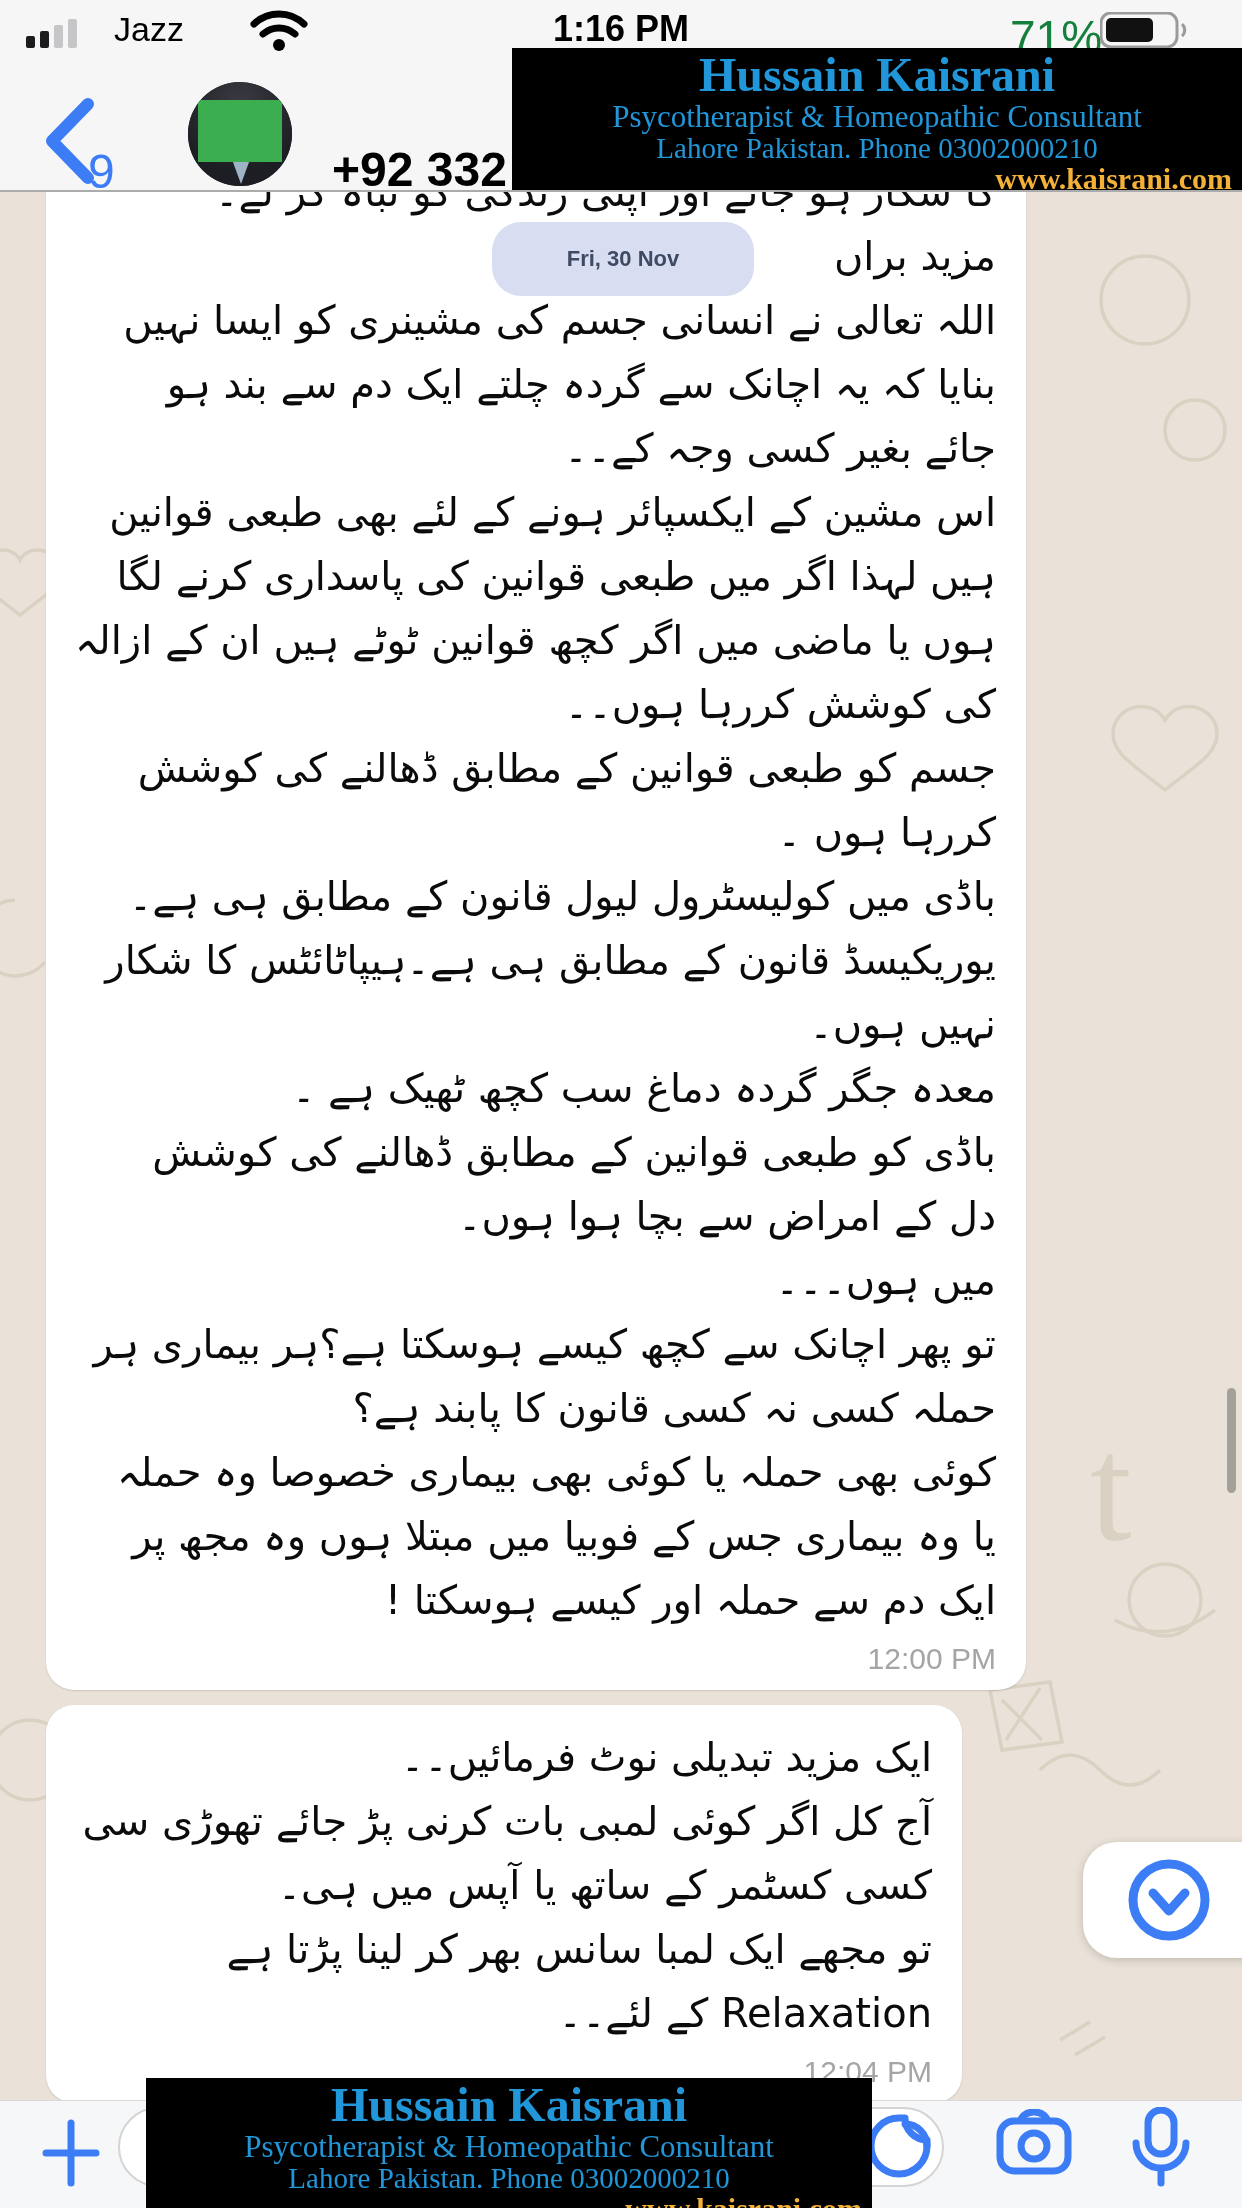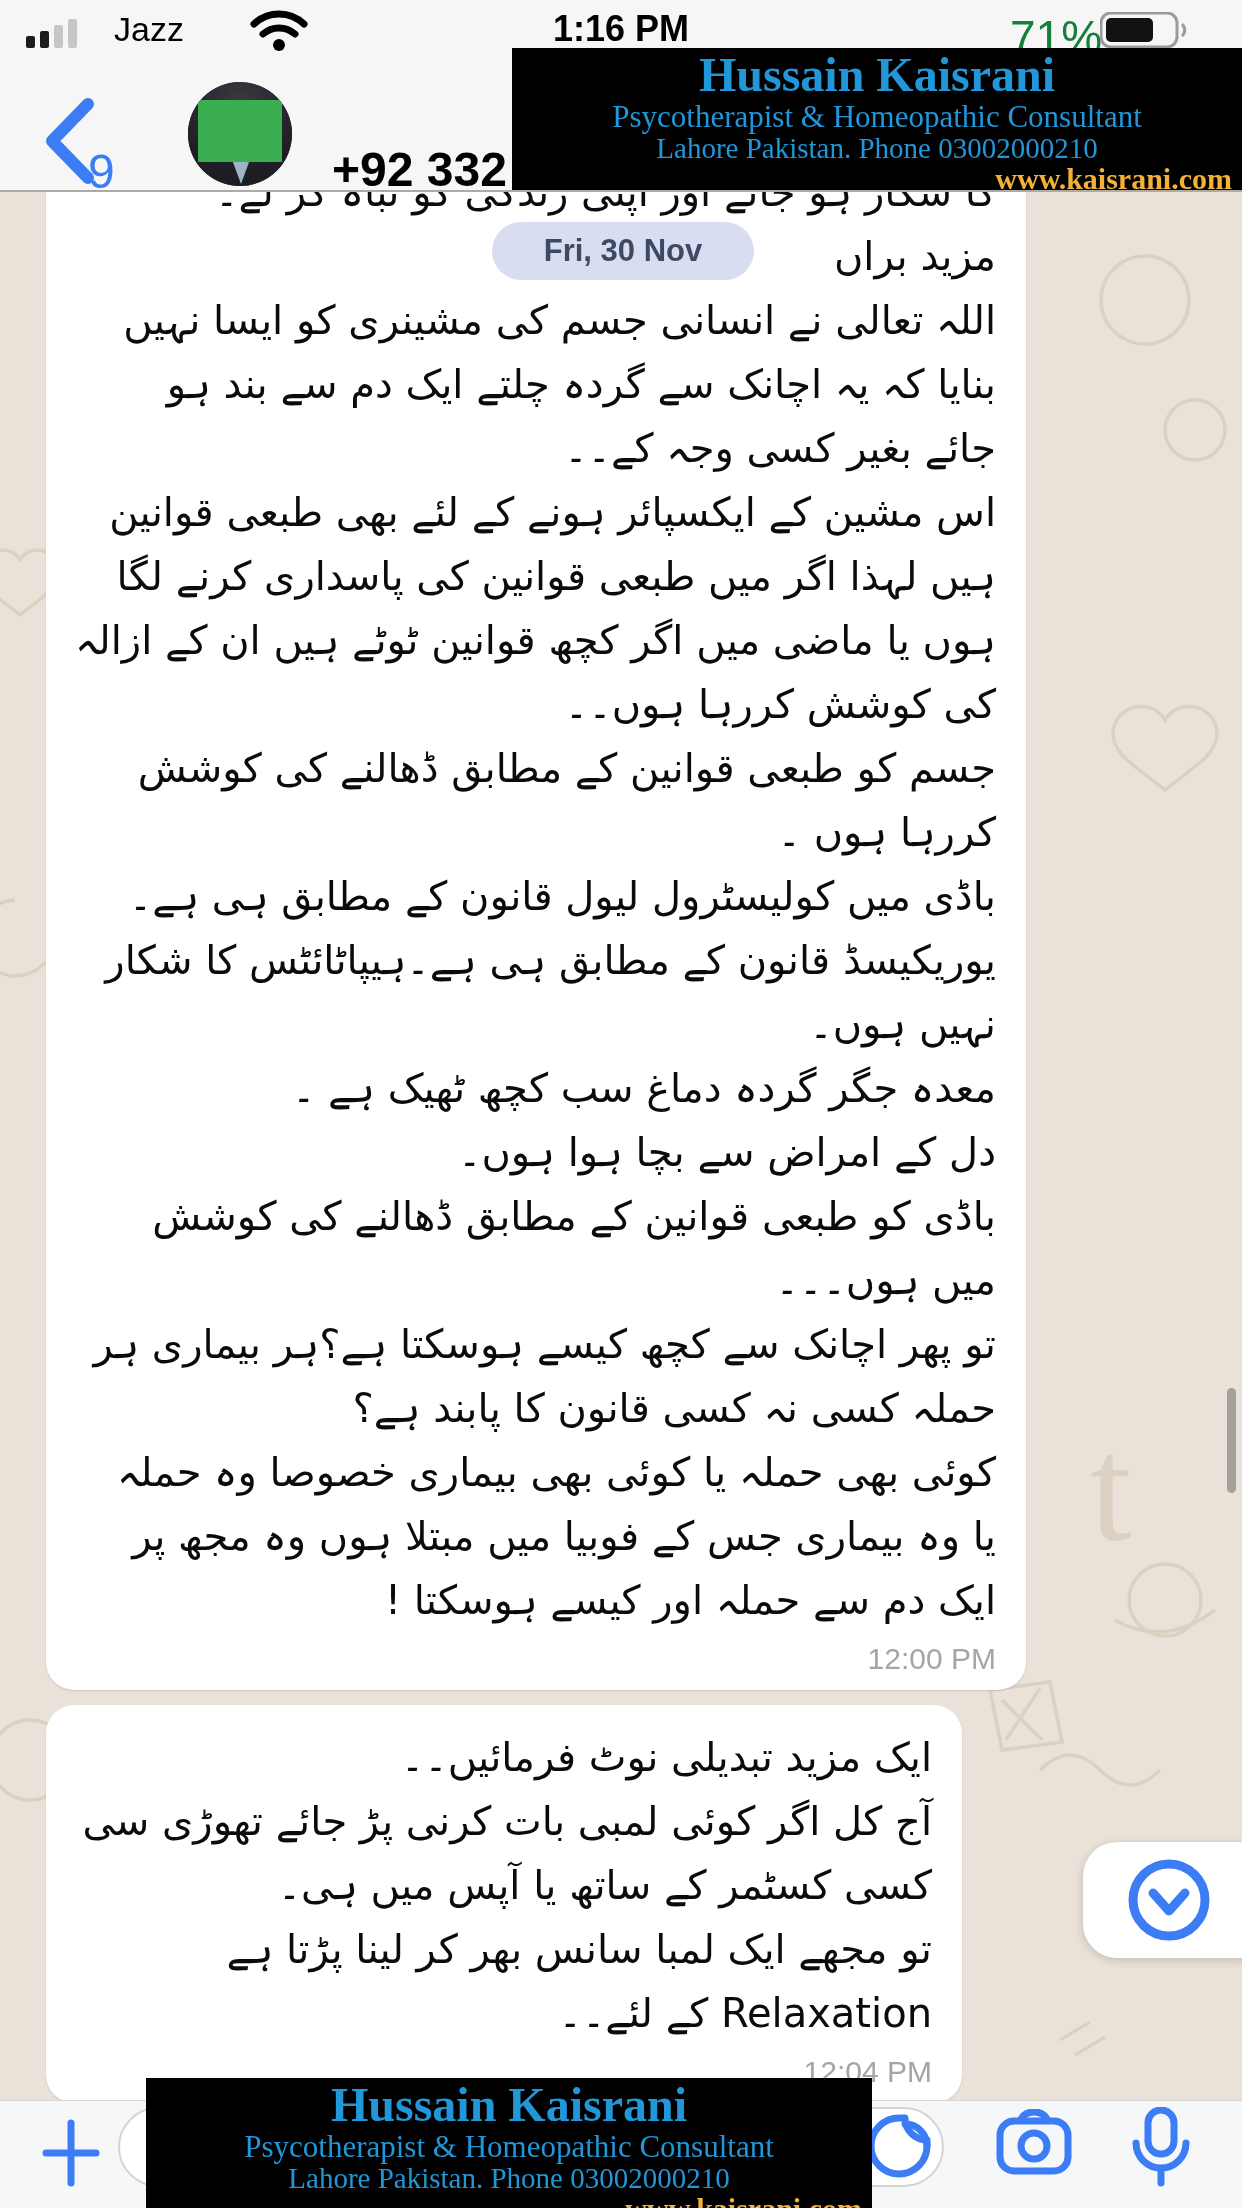--- a/index.html
+++ b/index.html
@@ -10,24 +10,24 @@
   
   .bubble{position:absolute;background:#FFFFFF;border-radius:28px;
           box-shadow:0 1px 2px rgba(0,0,0,0.13);z-index:1;
           padding:20px 30px 14px 30px;box-sizing:border-box;}
   .bubble1{left:46px;top:140px;width:980px;}
   .bubble2{left:46px;top:1705px;width:916px;}
   .msg-line{direction:rtl;text-align:right;font-family:"DejaVu Sans",sans-serif;
             font-size:40px;line-height:64px;color:#0b0b0b;white-space:nowrap;}
   .msg-time{text-align:right;font-size:30px;color:#A5A5A5;margin-top:10px;
             font-family:"Liberation Sans",sans-serif;}
-  .date-pill{position:absolute;left:492px;top:222px;width:262px;height:58px;
+  .date-pill{position:absolute;left:492px;top:222px;width:262px;height:74px;
              background:#D8DDF2;border-radius:29px;z-index:2;
              display:flex;align-items:center;justify-content:center;
-             font-size:31px;font-weight:bold;color:#3E4A63;}
+             font-size:22px;font-weight:bold;color:#3E4A63;}
   .scrollbar{position:absolute;left:1227px;top:1388px;width:9px;height:105px;
              background:rgba(80,80,80,0.45);border-radius:5px;z-index:2;}
   
   .scrollcard{position:absolute;left:1083px;top:1842px;width:190px;height:116px;
               background:#FFFFFF;border-radius:34px;z-index:3;
               box-shadow:0 2px 10px rgba(0,0,0,0.18);
               display:flex;align-items:center;}
   
   .header{position:absolute;left:0;top:0;width:1242px;height:190px;
           background:#F6F6F6;border-bottom:2px solid #ABABAB;z-index:4;}
@@ -104,22 +104,22 @@
         <div class="msg-line" dir="rtl">اس مشین کے ایکسپائر ہونے کے لئے بھی طبعی قوانین</div>
         <div class="msg-line" dir="rtl">ہیں لہذا اگر میں طبعی قوانین کی پاسداری کرنے لگا</div>
         <div class="msg-line" dir="rtl">ہوں یا ماضی میں اگر کچھ قوانین ٹوٹے ہیں ان کے ازالہ</div>
         <div class="msg-line" dir="rtl">کی کوشش کررہا ہوں۔۔</div>
         <div class="msg-line" dir="rtl">جسم کو طبعی قوانین کے مطابق ڈھالنے کی کوشش</div>
         <div class="msg-line" dir="rtl">کررہا ہوں ۔</div>
         <div class="msg-line" dir="rtl">باڈی میں کولیسٹرول لیول قانون کے مطابق ہی ہے۔</div>
         <div class="msg-line" dir="rtl">یوریکیسڈ قانون کے مطابق ہی ہے۔ہیپاٹائٹس کا شکار</div>
         <div class="msg-line" dir="rtl">نہیں ہوں۔</div>
         <div class="msg-line" dir="rtl">معدہ جگر گردہ دماغ سب کچھ ٹھیک ہے ۔</div>
+        <div class="msg-line" dir="rtl">باڈی کو طبعی  قوانین کے مطابق ڈھالنے کی کوشش</div>
         <div class="msg-line" dir="rtl">دل کے امراض سے بچا ہوا ہوں۔</div>
-        <div class="msg-line" dir="rtl">باڈی کو طبعی  قوانین کے مطابق ڈھالنے کی کوشش</div>
         <div class="msg-line" dir="rtl">میں ہوں۔۔۔</div>
         <div class="msg-line" dir="rtl">تو پھر اچانک سے کچھ کیسے ہوسکتا ہے؟ہر بیماری ہر</div>
         <div class="msg-line" dir="rtl">حملہ کسی نہ کسی قانون کا پابند ہے؟</div>
         <div class="msg-line" dir="rtl">کوئی بھی حملہ یا کوئی بھی بیماری خصوصا وہ حملہ</div>
         <div class="msg-line" dir="rtl">یا وہ بیماری جس کے فوبیا میں مبتلا ہوں وہ مجھ پر</div>
         <div class="msg-line" dir="rtl">ایک دم سے حملہ اور کیسے ہوسکتا !</div>
       </div>
     <div class="msg-time">12:00 PM</div>
   </div>
 

